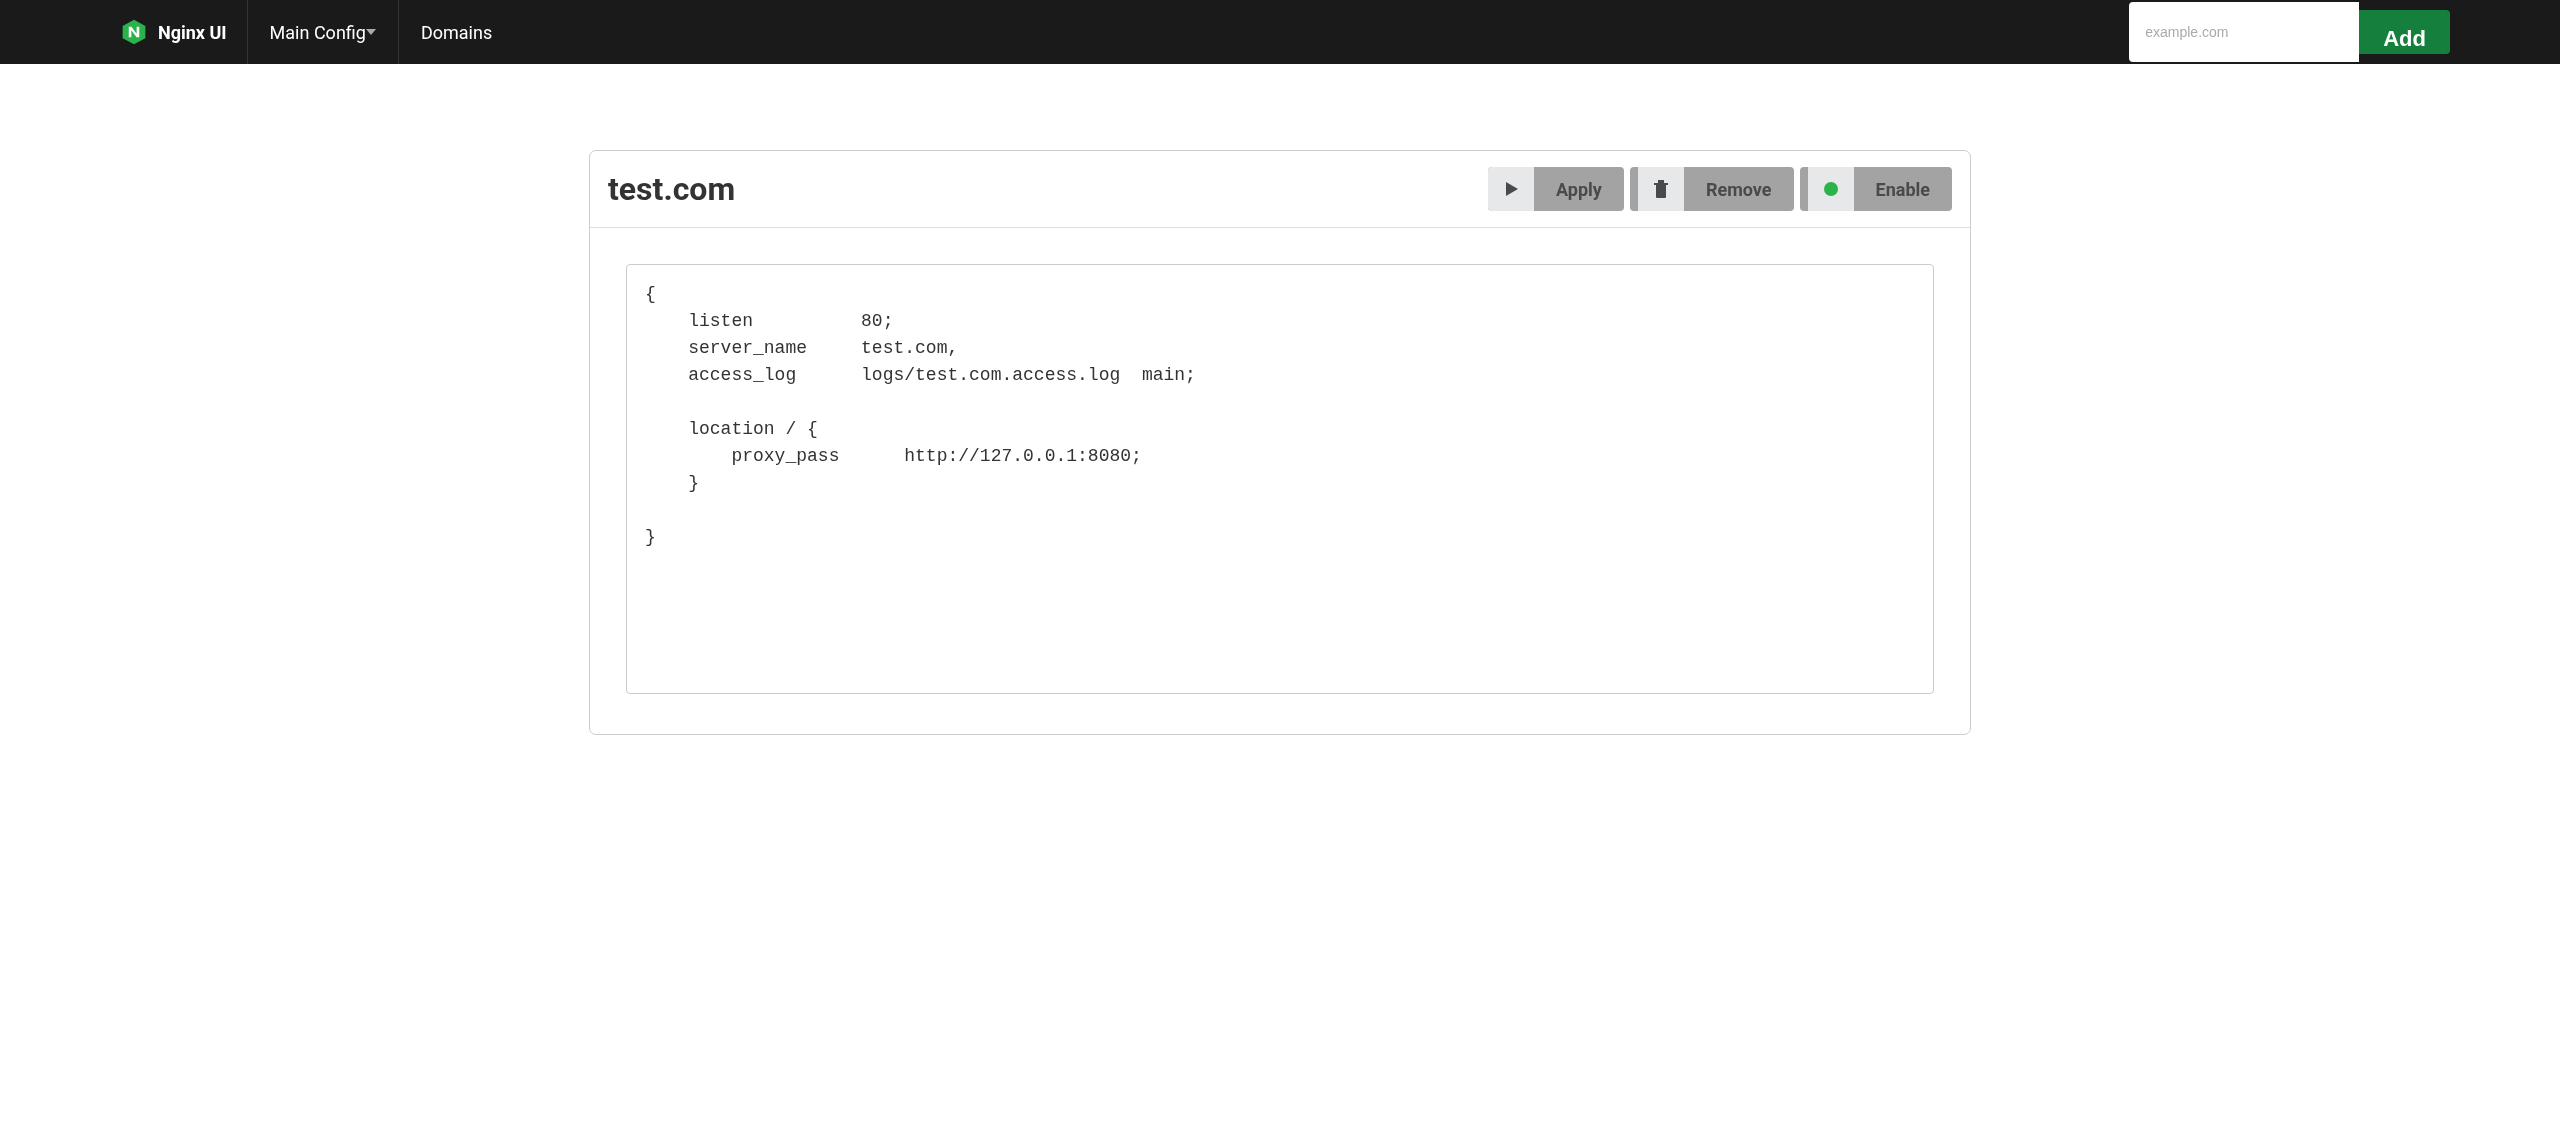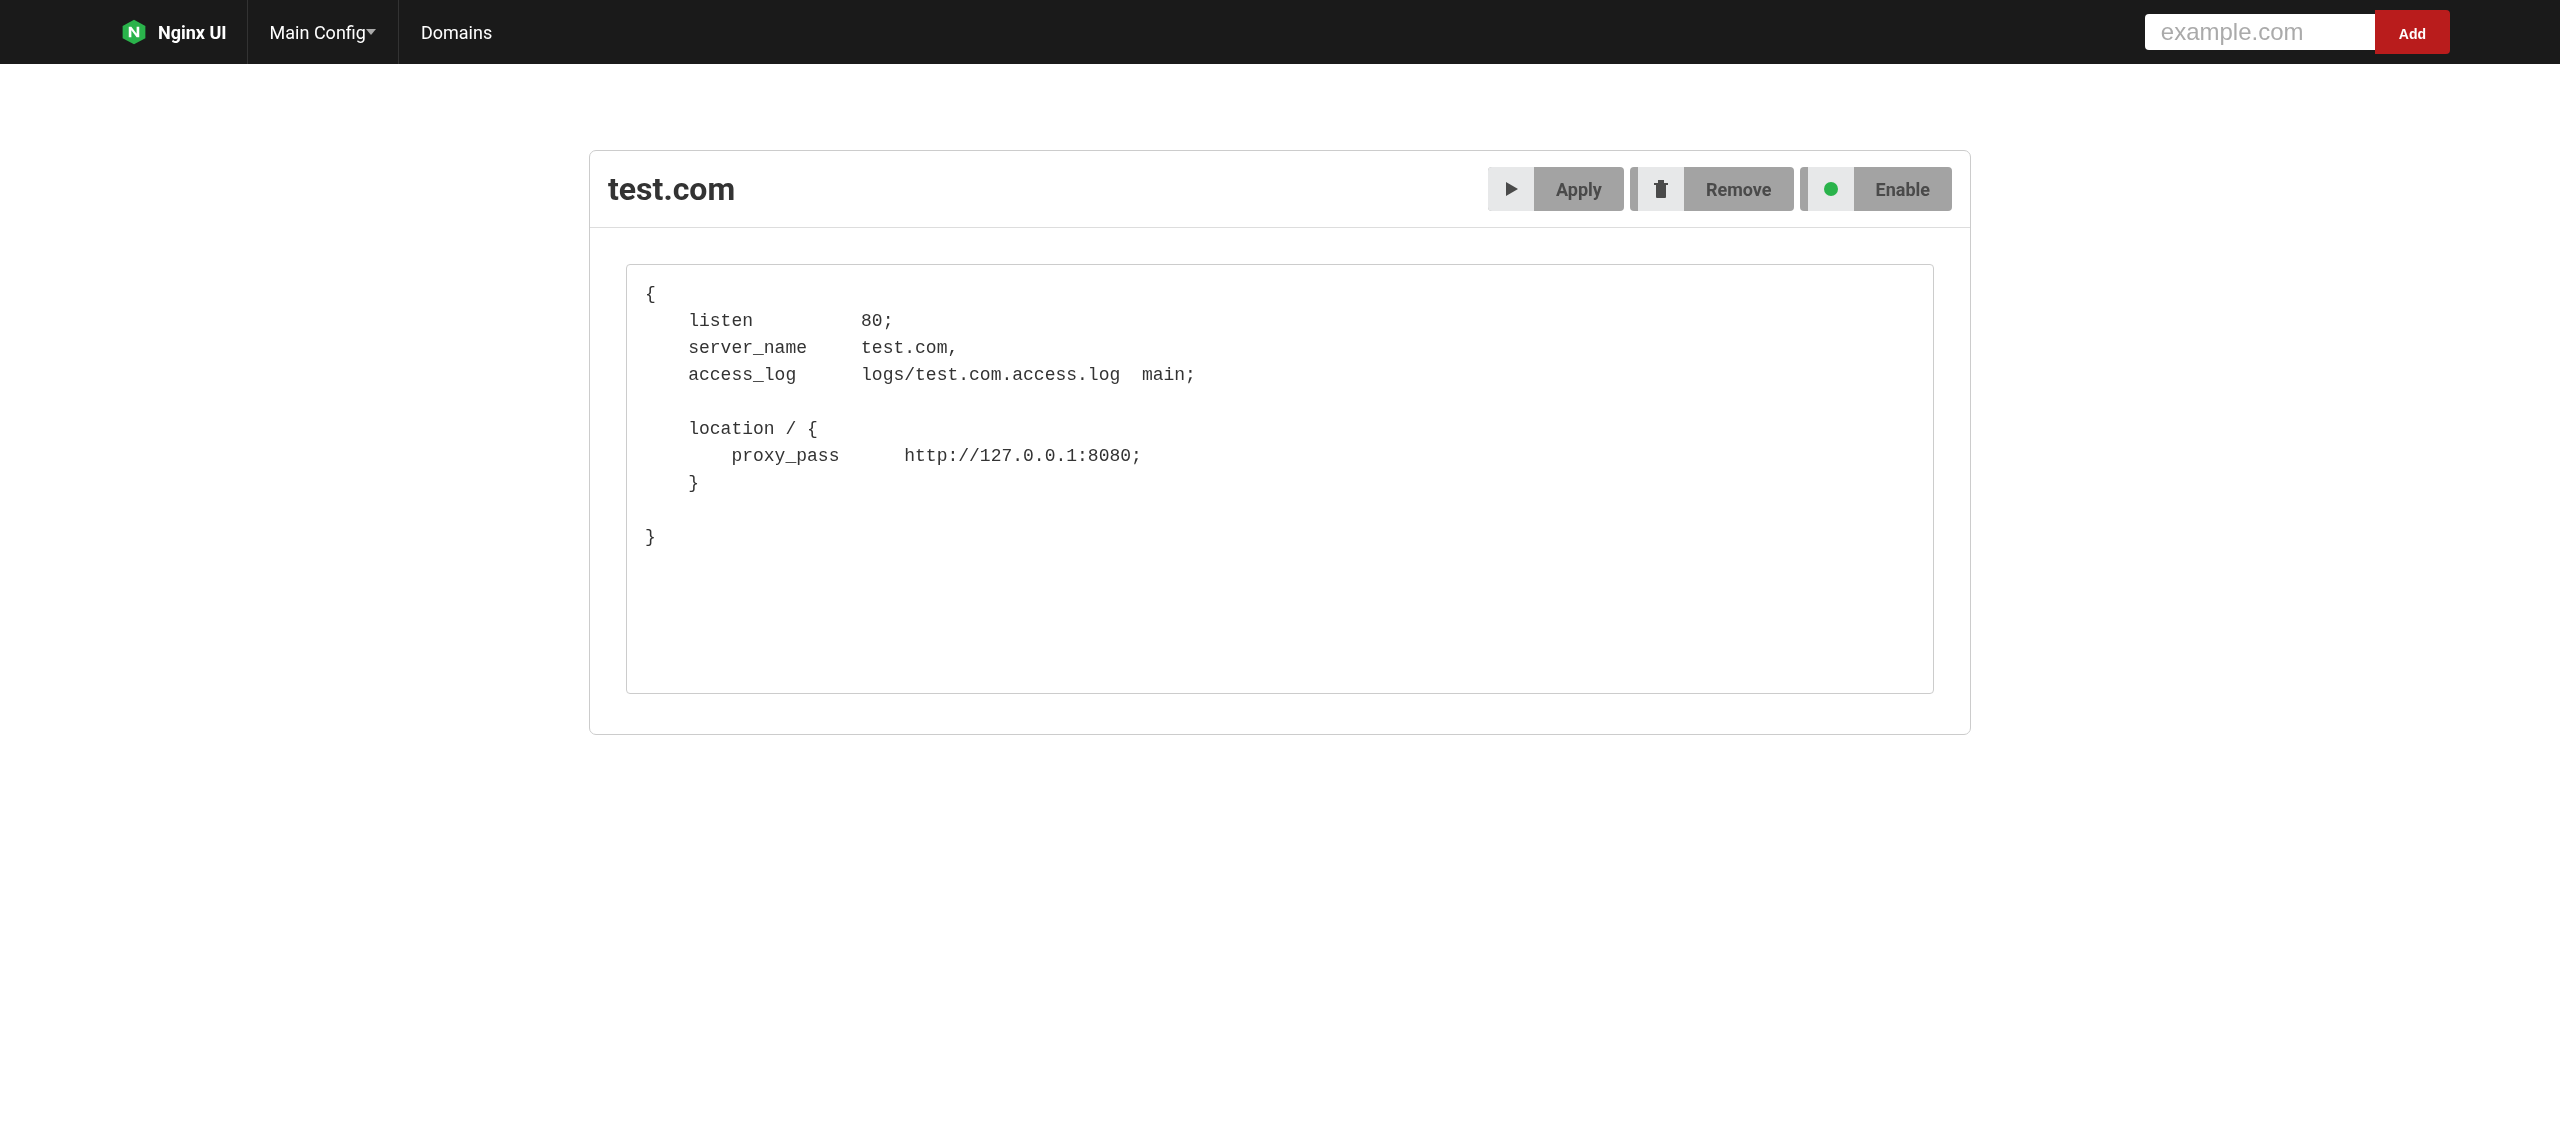--- a/index.html
+++ b/index.html
@@ -60,39 +60,39 @@
 }
 .nav-spacer {
   flex: 1;
 }
 .add-form {
   display: flex;
   align-items: center;
   margin-right: 90px;
 }
 .add-input {
-  height: 36px;
+  height: 60px;
   width: 230px;
   border: none;
   border-radius: 4px 0 0 4px;
   padding: 0 16px;
-  font-size: 24px;
+  font-size: 14px;
   background: #ffffff;
   color: #4d7c0f;
 }
 .add-input::placeholder {
   color: #aaa;
 }
 .add-button {
   height: 44px;
   padding: 16px 24px;
-  background: #b91c1c;
+  background: #15803d;
   color: #ffffff;
   font-weight: 700;
-  font-size: 14px;
+  font-size: 22px;
   border: none;
   border-radius: 0 4px 4px 0;
   cursor: pointer;
 }
 .container {
   max-width: 1382px;
   margin: 86px auto 0;
   border: 1px solid #ccc;
   border-radius: 7px;
   background: #ffffff;

